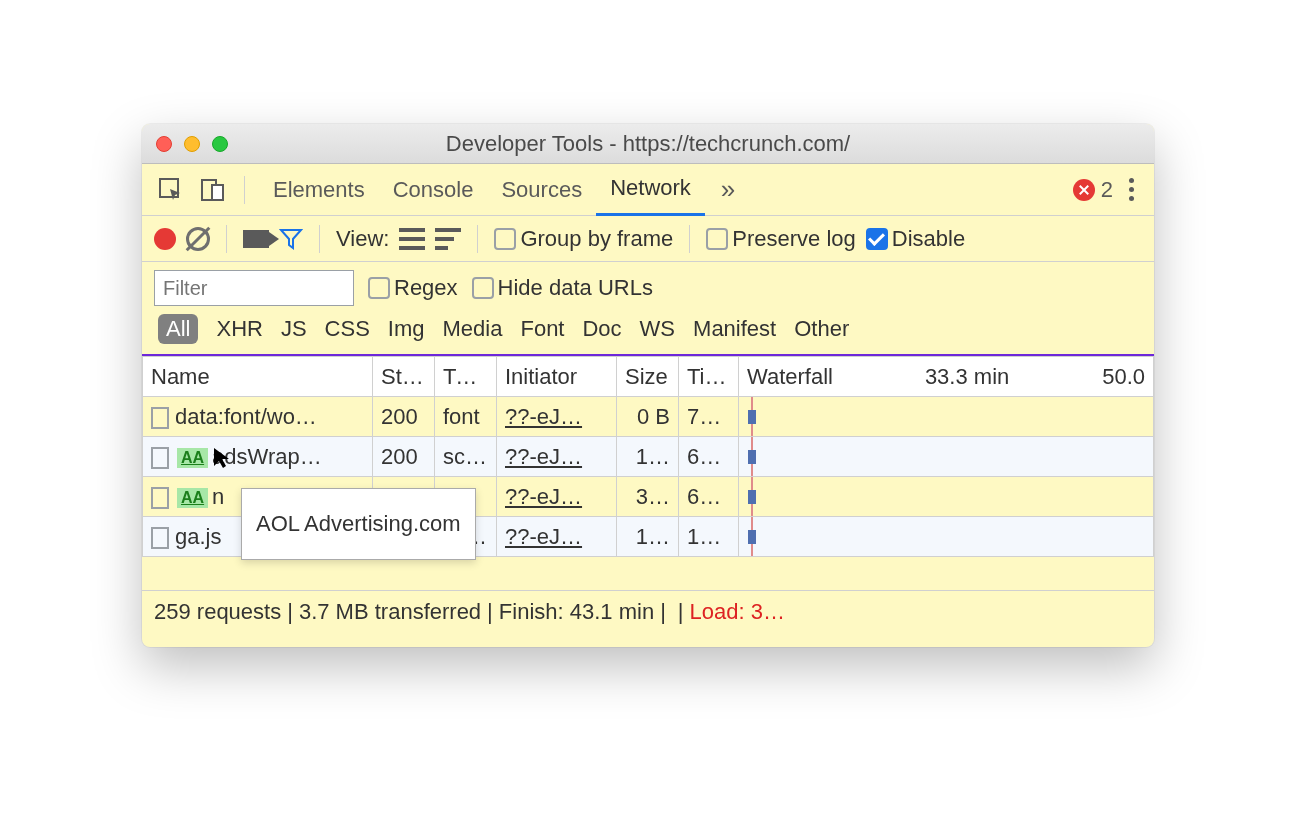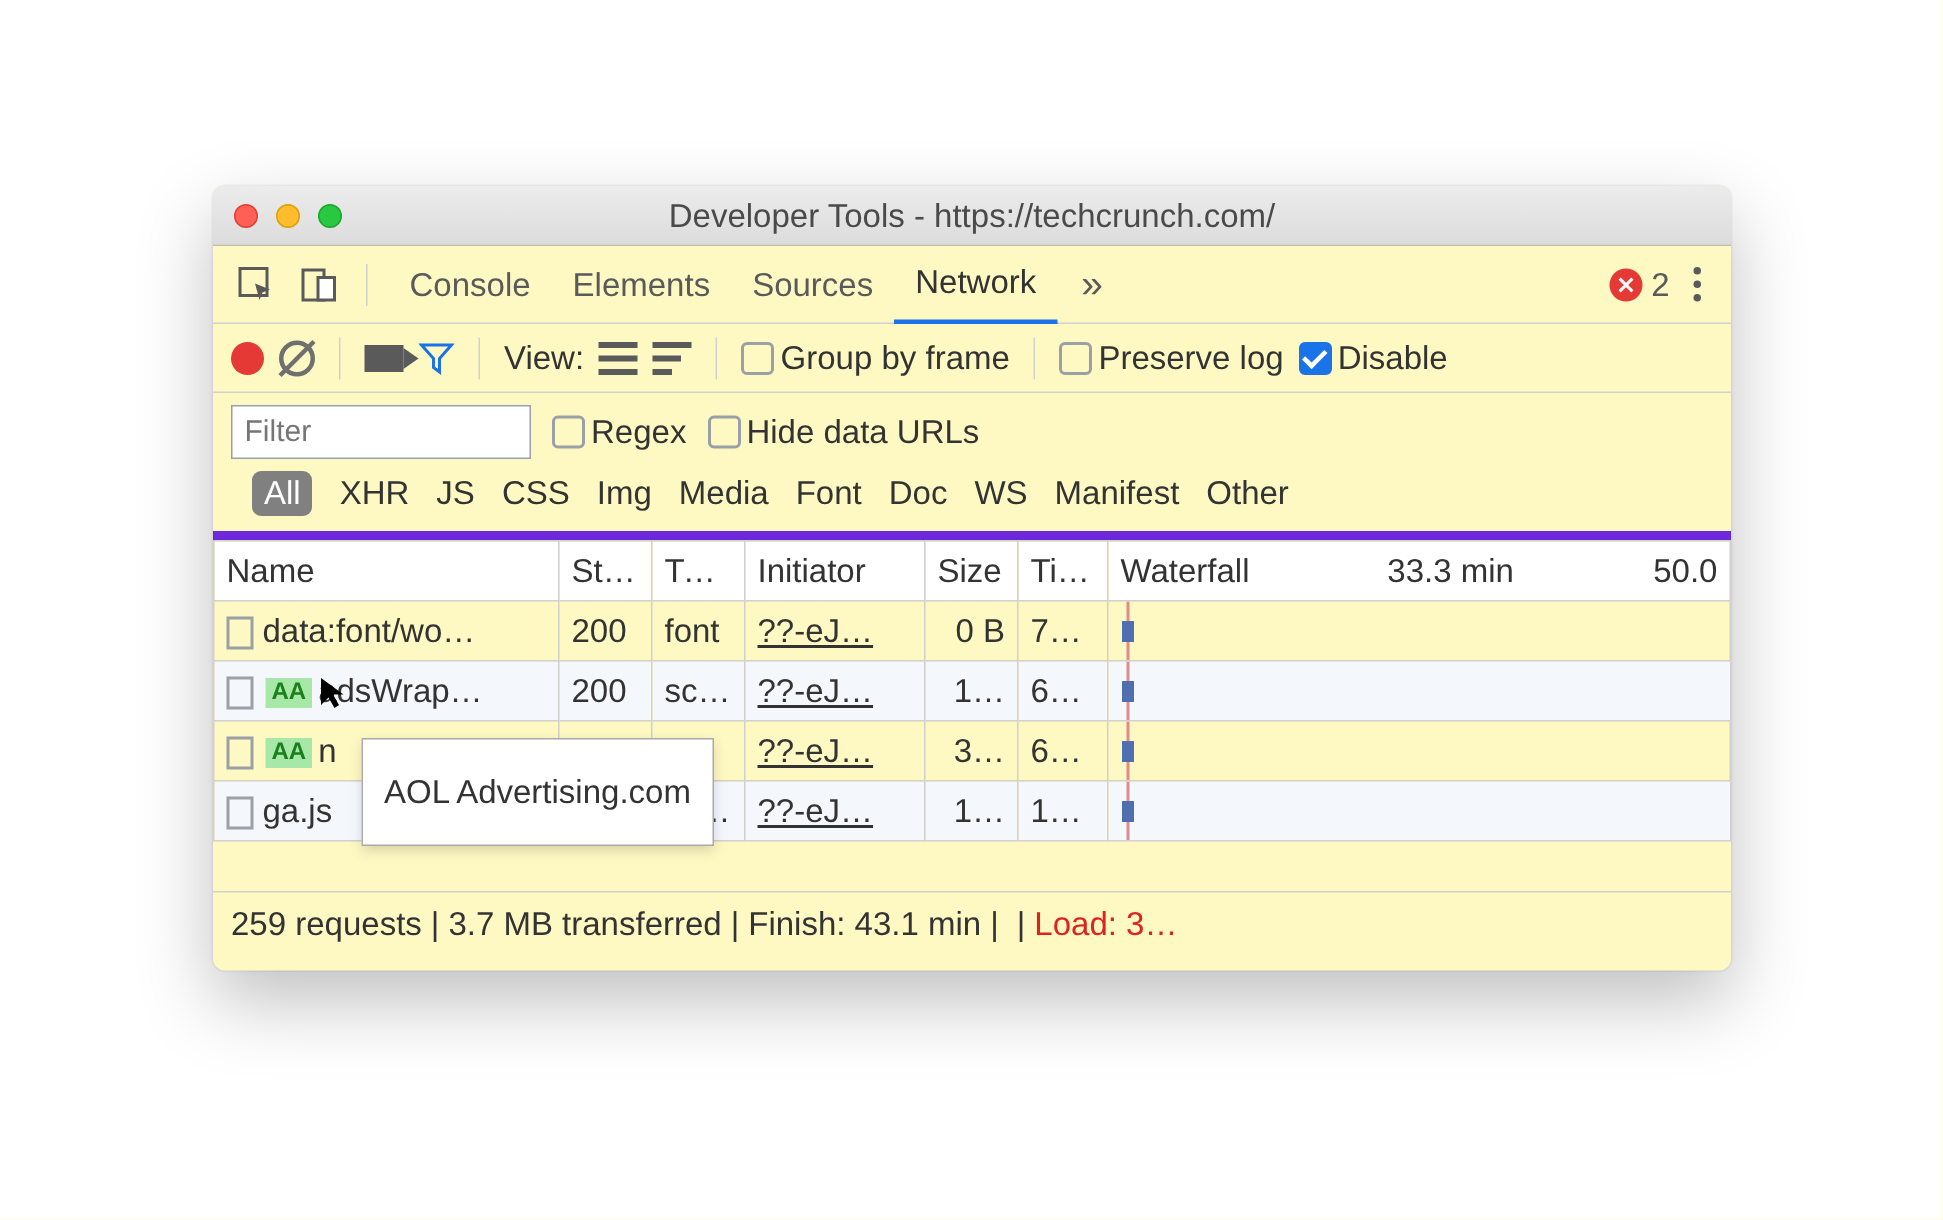--- a/index.html
+++ b/index.html
@@ -146,23 +146,23 @@
     flex-wrap: wrap;
   }
   .filter-input {
     width: 200px; height: 36px;
     border: 1px solid #9aa0a6;
     font-size: 20px;
     padding: 0 8px;
     color:#888;
   }
   .type-filters {
-    padding: 4px 26px 10px;
+    padding: 4px 16px 10px;
     display:flex; align-items:center; gap:18px;
-    border-bottom:6px solid #6d28d9;
+    border-bottom:2px solid #6d28d9;
     font-size:22px; color:#333;
   }
   .type-pill {
     background:#808080; color:#fff; border-radius:6px;
     padding:2px 8px;
   }
 
   .table-wrap {
     position:relative;
     height: 234px;
@@ -194,20 +194,21 @@
   .initiator { text-decoration: underline; color:#333; }
   .file-icon {
     width:18px; height:22px; border:2px solid #9aa0a6;
     display:inline-block; vertical-align:middle; margin-right:6px;
     position:relative;
   }
   .aa-badge {
     display:inline-block; background:#a7e7a7; color:#1b7f1b;
     font-weight:600; font-size:16px; padding:1px 4px; margin:0 4px 0 2px;
     vertical-align:middle;
+    text-decoration:underline;
   }
   .wf-header {
     display:flex; justify-content:space-between; align-items:center;
   }
   .wf-header .wf-time { color:#333; padding-right:30px;margin-left:29px; }
   .wf-redline {
     position:absolute; left:12px; top:0; bottom:0; width:2px; background:#e08b8b;
   }
   .wf-tick {
     position:absolute; left:9px; width:8px; height:14px; background:#4f6fb0;
@@ -264,22 +265,22 @@
         </svg>
     </div>
     <div class="icon-btn">
       <svg width="26" height="26" viewBox="0 0 26 26">
           <rect x="2" y="3" width="14" height="20" fill="none" stroke="#5a5a5a" stroke-width="2"></rect>
           <rect x="12" y="8" width="11" height="15" fill="#fff" stroke="#5a5a5a" stroke-width="2"></rect>
         </svg>
     </div>
     <div class="divider"></div>
     <div id="tabs-container" style="display:flex;">
+        <div class="tab">Elements</div>
         <div class="tab">Console</div>
-        <div class="tab">Elements</div>
         <div class="tab">Sources</div>
         <div class="tab active">Network</div>
       </div>
     <div class="tab-more">
       <span style="font-size:26px;">»</span>
     </div>
     <div class="spacer"></div>
     <div class="error-count">
       <span class="error-badge"></span>
       <span>2</span>

